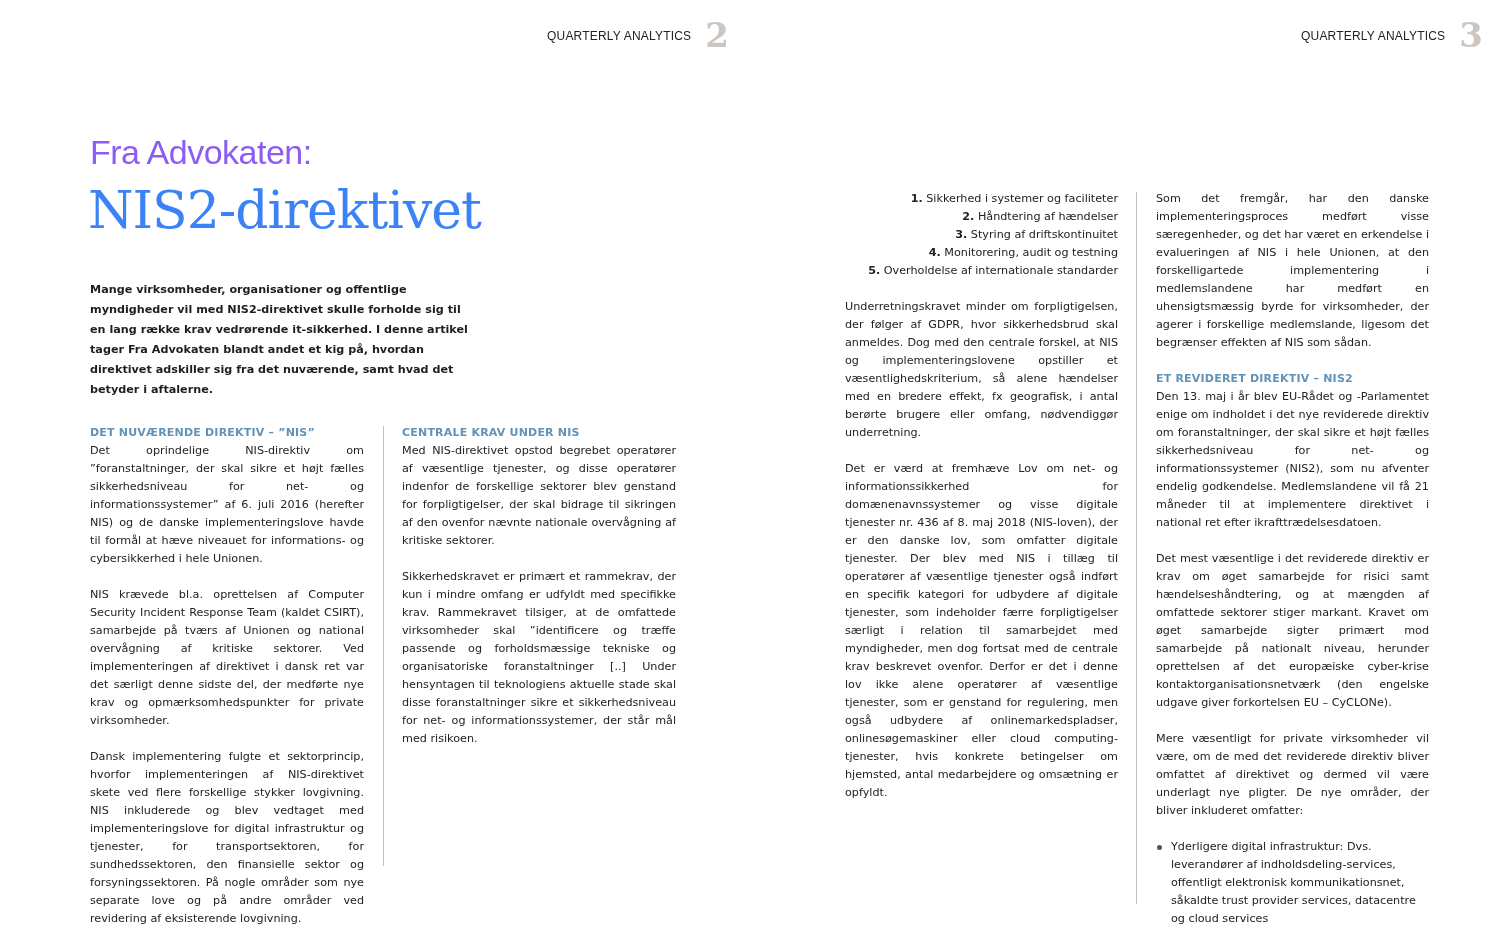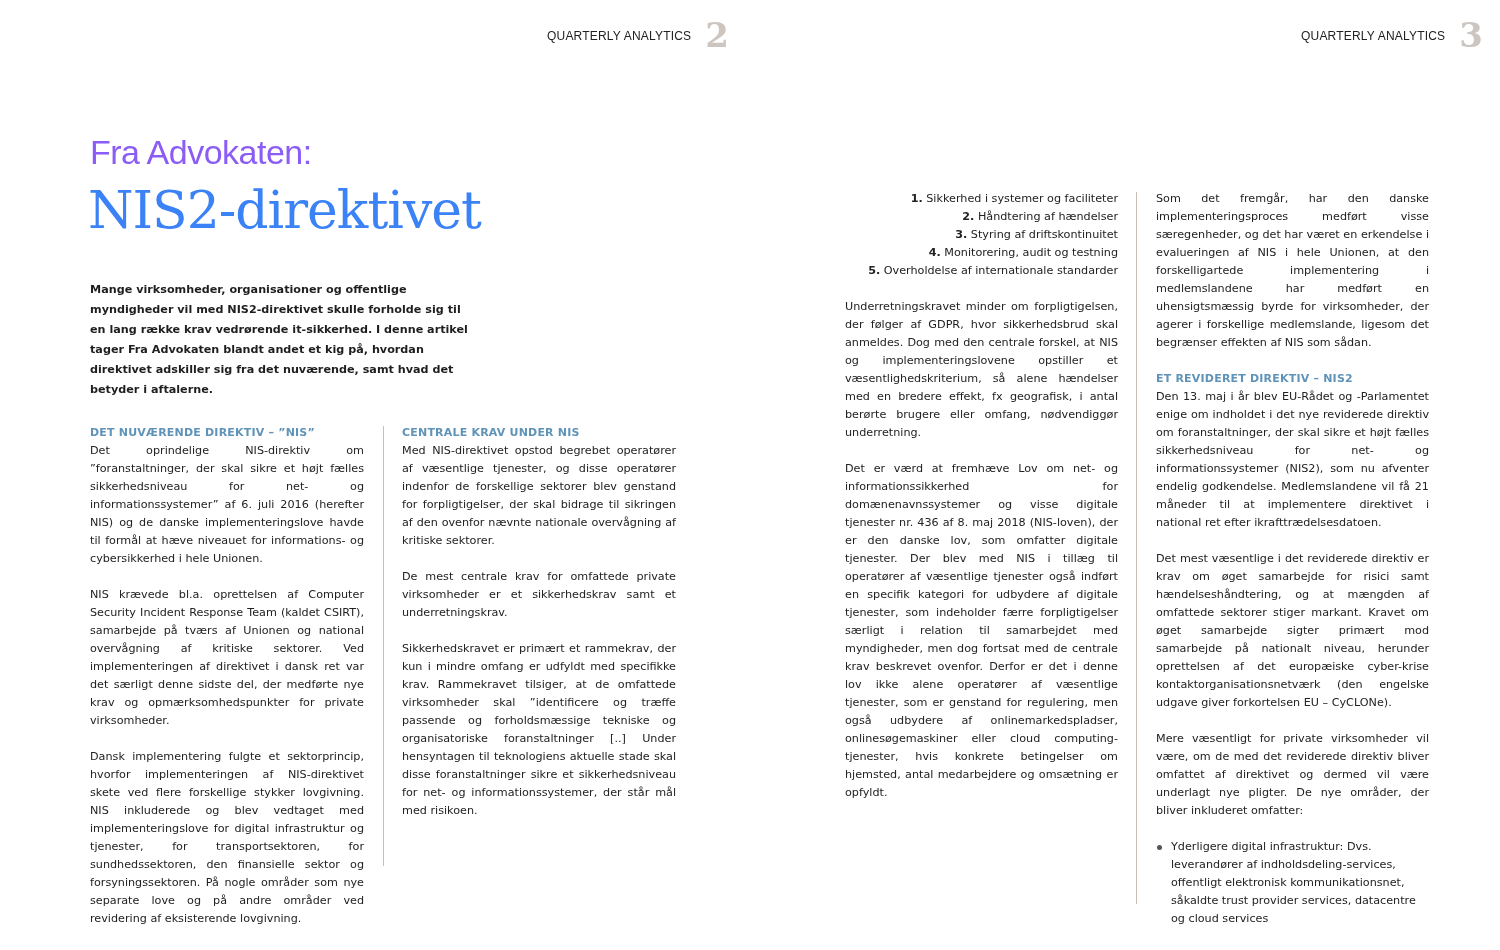--- a/index.html
+++ b/index.html
@@ -52,21 +52,20 @@
   <p class="h">DET NUVÆRENDE DIREKTIV – ”NIS”</p>
   <p>Det oprindelige NIS-direktiv om ”foranstaltninger, der skal sikre et højt fælles sikkerhedsniveau for net- og informationssystemer” af 6. juli 2016 (herefter NIS) og de danske implementeringslove havde til formål at hæve niveauet for informations- og cybersikkerhed i hele Unionen.</p>
   <p>NIS krævede bl.a. oprettelsen af Computer Security Incident Response Team (kaldet CSIRT), samarbejde på tværs af Unionen og national overvågning af kritiske sektorer. Ved implementeringen af direktivet i dansk ret var det særligt denne sidste del, der medførte nye krav og opmærksomhedspunkter for private virksomheder.</p>
   <p>Dansk implementering fulgte et sektorprincip, hvorfor implementeringen af NIS-direktivet skete ved flere forskellige stykker lovgivning. NIS inkluderede og blev vedtaget med implementeringslove for digital infrastruktur og tjenester, for transportsektoren, for sundhedssektoren, den finansielle sektor og forsyningssektoren. På nogle områder som nye separate love og på andre områder ved revidering af eksisterende lovgivning.</p>
 </div>
 <div class="divider" style="left:383px; top:426px; height:440px;"></div>
 
 <div class="col" id="c2">
   <p class="h">CENTRALE KRAV UNDER NIS</p>
   <p>Med NIS-direktivet opstod begrebet operatører af væsentlige tjenester, og disse operatører indenfor de forskellige sektorer blev genstand for forpligtigelser, der skal bidrage til sikringen af den ovenfor nævnte nationale overvågning af kritiske sektorer.</p>
-  <p>De mest centrale krav for omfattede private virksomheder er et sikkerhedskrav samt et underretningskrav.</p>
   <p>Sikkerhedskravet er primært et rammekrav, der kun i mindre omfang er udfyldt med specifikke krav. Rammekravet tilsiger, at de omfattede virksomheder skal ”identificere og træffe passende og forholdsmæssige tekniske og organisatoriske foranstaltninger [..] Under hensyntagen til teknologiens aktuelle stade skal disse foranstaltninger sikre et sikkerhedsniveau for net- og informationssystemer, der står mål med risikoen.</p>
 </div>
 
 <div class="col" id="c3">
   <ul class="numlist">
     <li><b>1.</b> <span>Sikkerhed i systemer og faciliteter</span></li>
     <li><b>2.</b> <span>Håndtering af hændelser</span></li>
     <li><b>3.</b> <span>Styring af driftskontinuitet</span></li>
     <li><b>4.</b> <span>Monitorering, audit og testning</span></li>
     <li><b>5.</b> <span>Overholdelse af internationale standarder</span></li>

